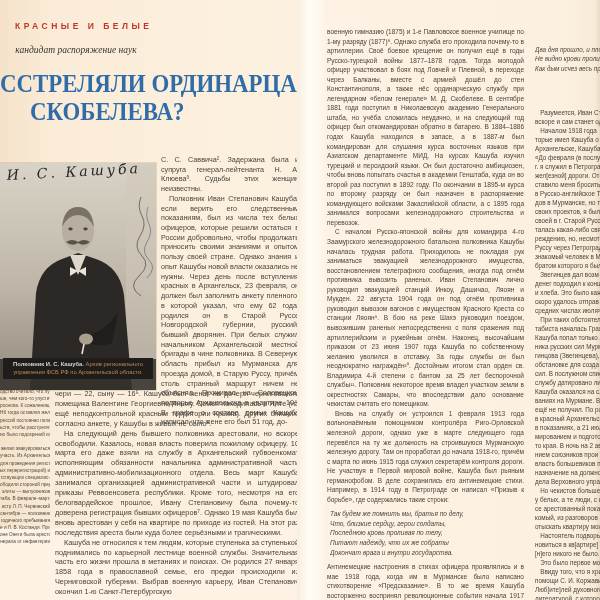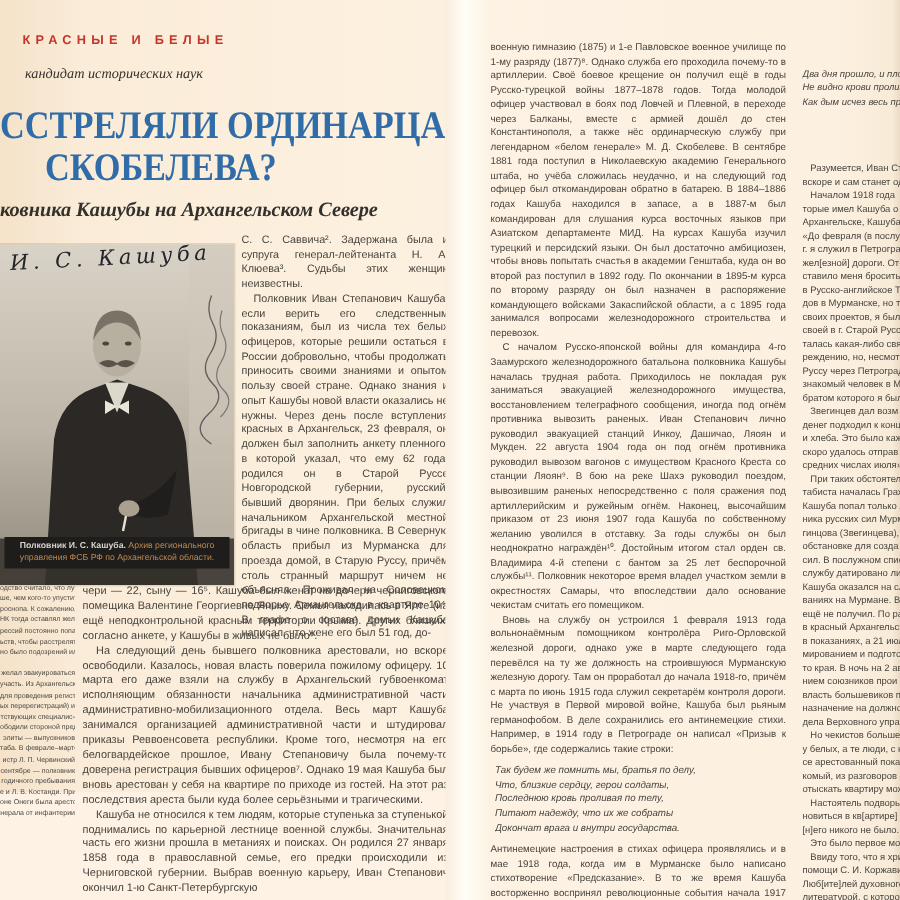--- a/index.html
+++ b/index.html
@@ -70,29 +70,28 @@
 </head>
 <body>
 
 <div id="spread">
 
   <div class="left-page">
 
     <div class="rubric">КРАСНЫЕ И БЕЛЫЕ</div>
 
     <div class="author">
-      <div class="l2">кандидат исторических наук</div>
+      <div class="l2">кандидат распоряжение наук</div>
     </div>
 
     <div class="title">
       <span class="t1">ССТРЕЛЯЛИ ОРДИНАРЦА</span>
       <span class="t2">СКОБЕЛЕВА?</span>
     </div>
 
-    <div class="subtitle">ковника Кашубы на Архангельском Севере</div>
 
     <div class="photo">
       <svg width="156" height="227" viewBox="0 0 156 227">
         <defs>
           <linearGradient id="bgph" x1="0" y1="0" x2="0" y2="1">
             <stop offset="0" stop-color="#d9d3c7"></stop>
             <stop offset="0.55" stop-color="#bdb6a8"></stop>
             <stop offset="1" stop-color="#8f887b"></stop>
           </linearGradient>
         </defs>

